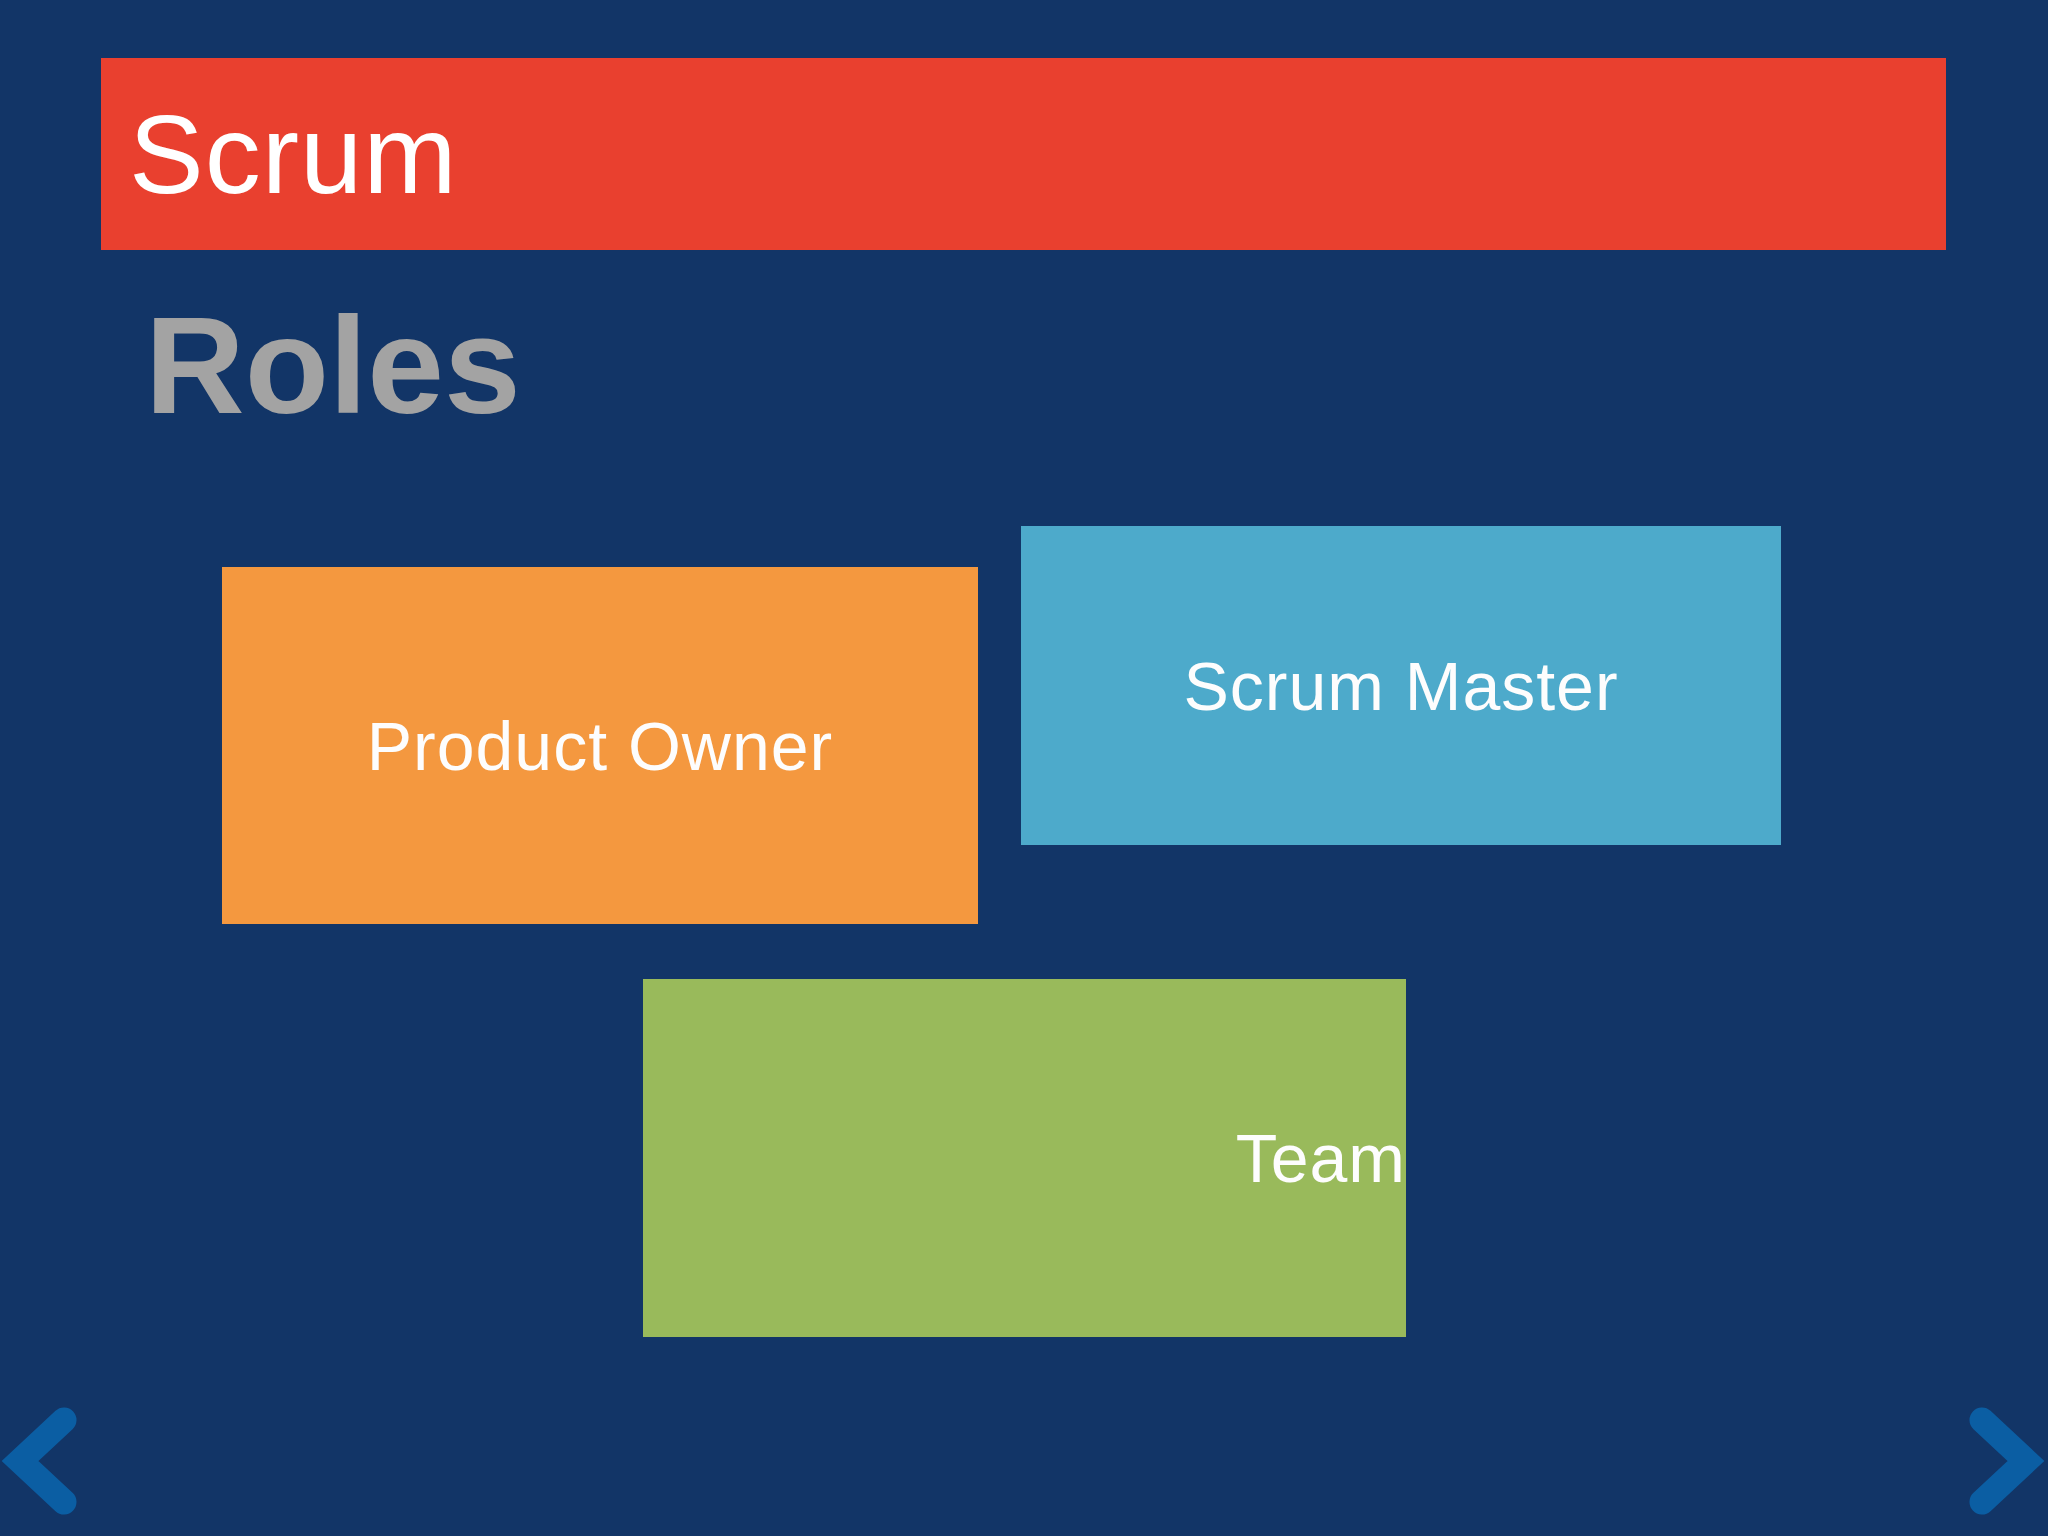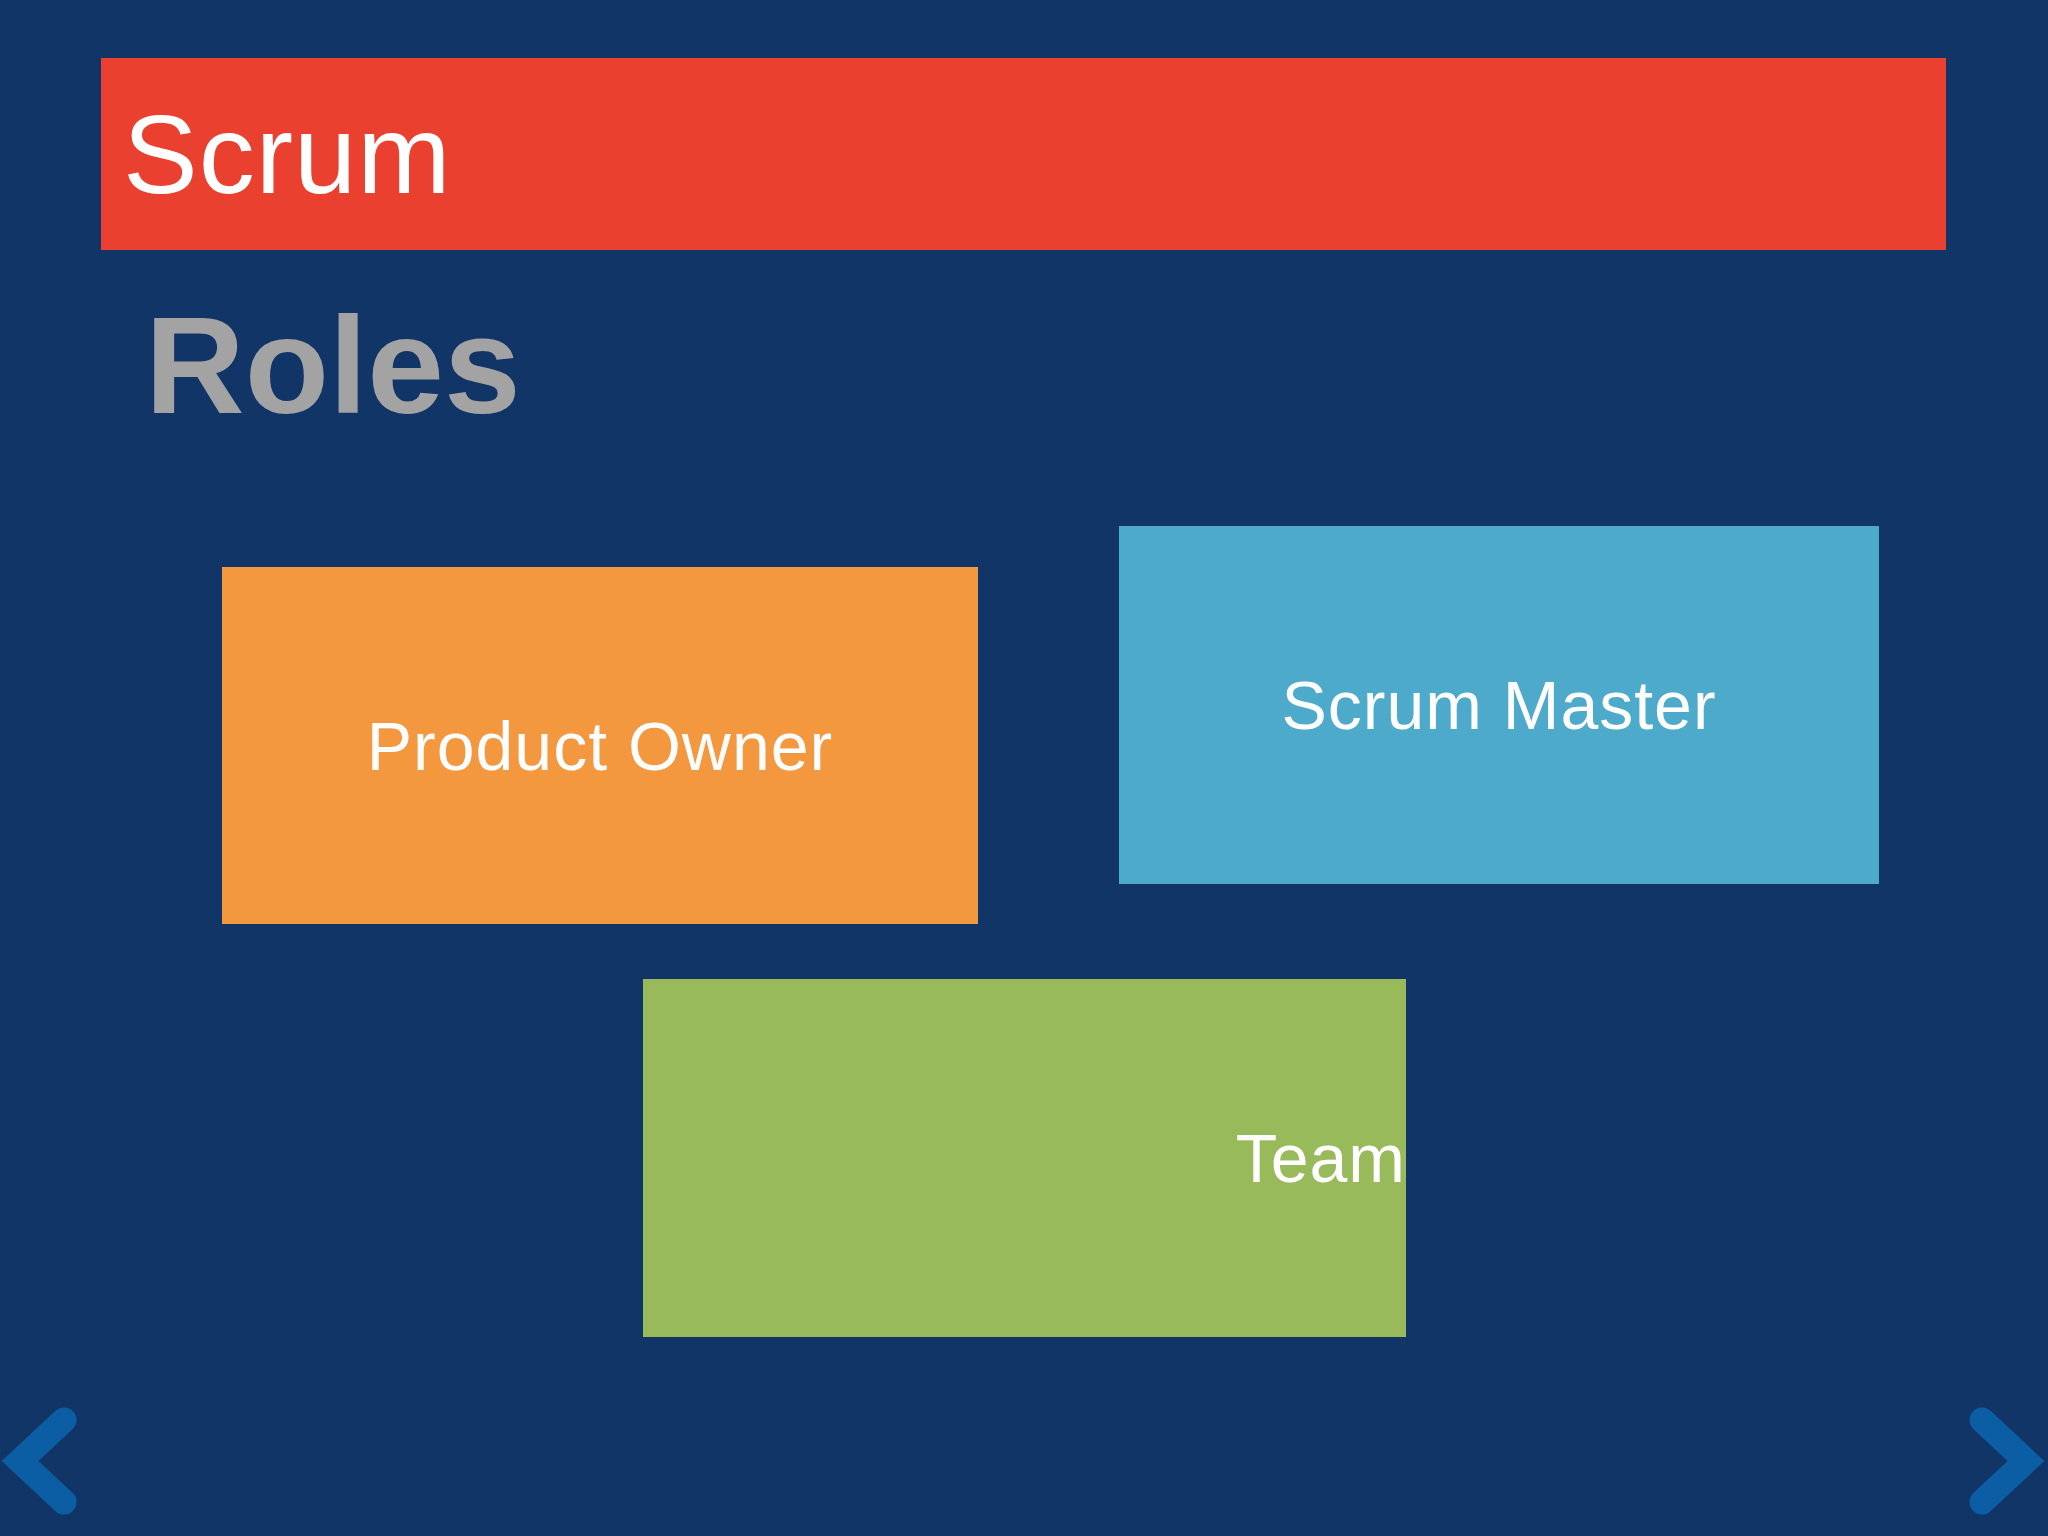--- a/index.html
+++ b/index.html
@@ -20,21 +20,21 @@
     left: 101px;
     top: 58px;
     width: 1845px;
     height: 192px;
     background: #E9402F;
     display: flex;
     align-items: center;
   }
   .title-bar h1 {
     margin: 0;
-    padding-left: 22px;
+    padding-left: 28px;
     font-size: 112px;
     font-weight: 400;
     letter-spacing: 1px;
     color: #FFFFFF;
   }
   .heading {
     position: absolute;
     left: 145px;
     top: 296px;
     margin: 0;
@@ -57,24 +57,24 @@
   }
   .box-product-owner {
     left: 222px;
     top: 527px;
     width: 756px;
     height: 357px;
     background: #F4983F;
     margin-top: 40px;
   }
   .box-scrum-master {
-    left: 1119px;
+    left: 1021px;
     top: 526px;
     width: 760px;
-    height: 358px;
+    height: 319px;
     background: #4DAACB;
     justify-content: center;
   }
   .box-team {
     left: 643px;
     top: 979px;
     width: 763px;
     height: 358px;
     background: #99BA5B;
   }

